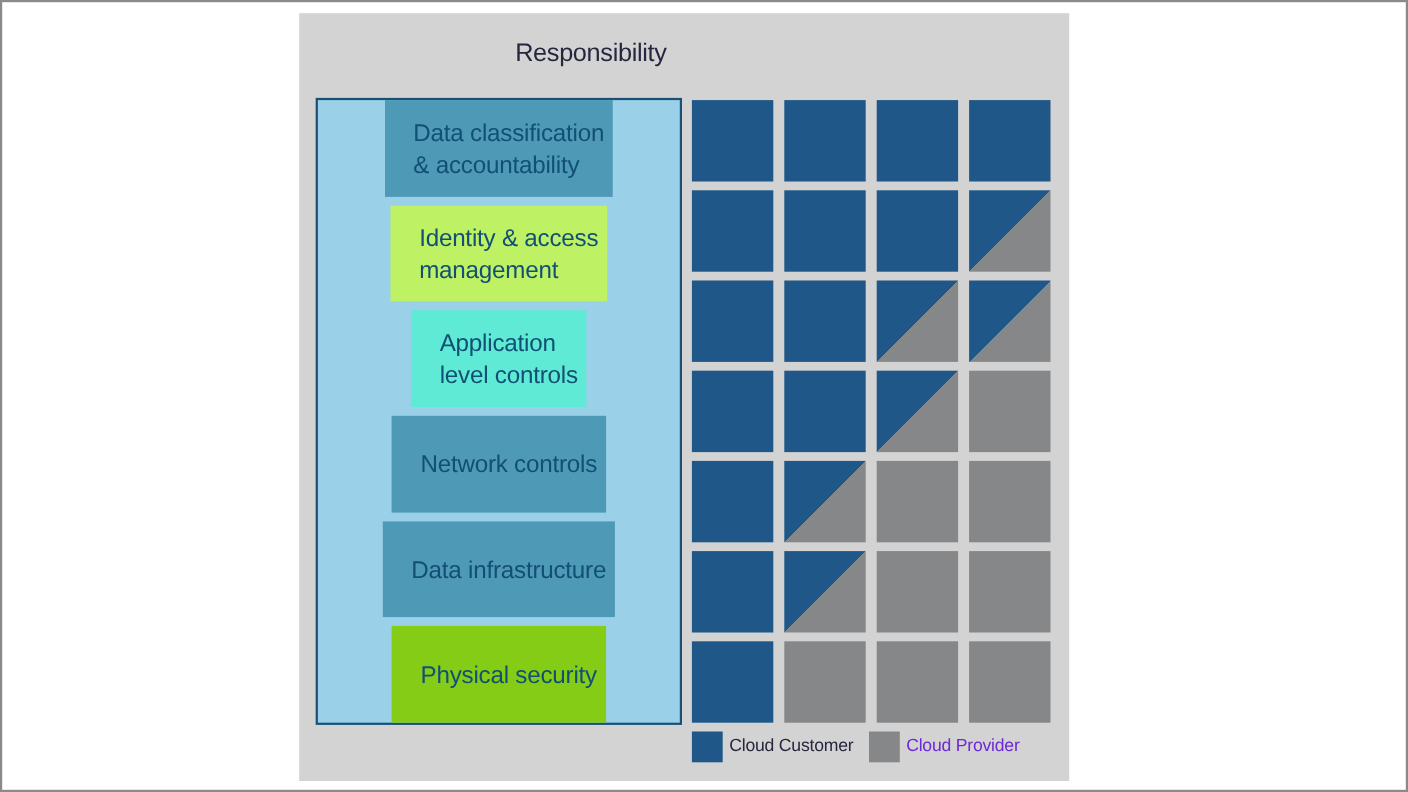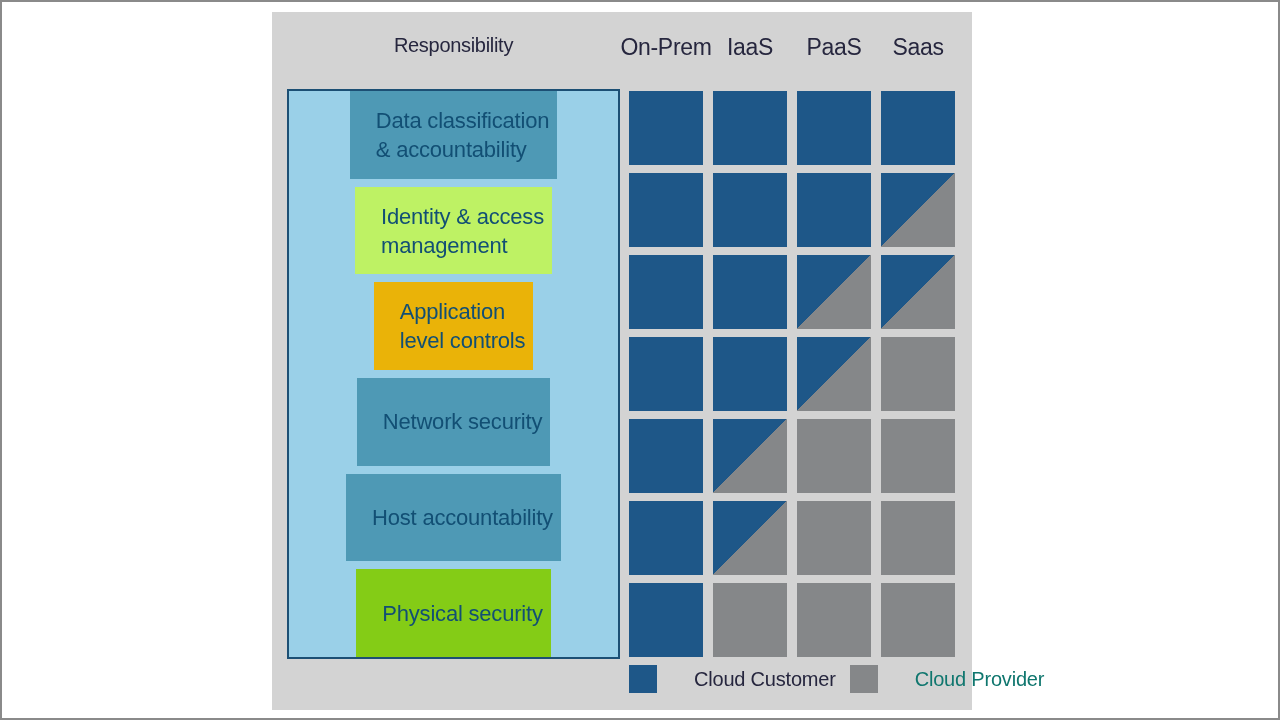--- a/index.html
+++ b/index.html
@@ -6,22 +6,22 @@
   html,body { width:1280px; height:720px; background:#ffffff; font-family:"Liberation Sans", sans-serif; }
   .frame {
     position:relative; width:1280px; height:720px;
     background:#ffffff; border:2px solid #8a8a8a; overflow:hidden;
   }
   .panel {
     position:absolute; left:270px; top:10px; width:700px; height:698px;
     background:#d3d3d3;
   }
   .resp-header {
-    position:absolute; left:15px; top:22px; width:333px;
-    text-align:center; font-size:20px; font-weight:400; letter-spacing:-0.3px;
+    position:absolute; left:1px; top:22px; width:333px;
+    text-align:right; font-size:23px; font-weight:400; letter-spacing:-0.3px;
   }
   .col-headers {
     position:absolute; left:357px; top:22px;
     display:grid; grid-template-columns:repeat(4,74px); column-gap:10px;
   }
   .col-header {
     display:flex; justify-content:center; align-items:center;
     font-size:23px; letter-spacing:-0.3px; white-space:nowrap;
   }
   .labels {
@@ -38,46 +38,40 @@
   .grid {
     position:absolute; left:357px; top:79px;
     display:grid; grid-template-columns:repeat(4,74px); grid-auto-rows:74px;
     column-gap:10px; row-gap:8px;
   }
   .legend {
     position:absolute; left:357px; top:652px; height:30px;
     display:flex; align-items:center;
   }
   .legend-swatch { width:28px; height:28px; margin-right:6px; flex:0 0 auto; }
-  .legend-label { font-size:20px; letter-spacing:-0.2px; margin-right:14px; white-space:nowrap;margin-left:31px; }
+  .legend-label { font-size:16px; letter-spacing:-0.2px; margin-right:14px; white-space:nowrap; }
 </style>
 </head>
 <body>
 
 <div class="frame">
   <div class="panel" style="background: rgb(211, 211, 211);">
 
     <div class="resp-header" style="color: rgb(38, 38, 62);">Responsibility</div>
 
-    <div class="col-headers" id="col-headers">
-        <div class="col-header" style="color: rgb(38, 38, 62);">On-Prem</div>
-        <div class="col-header" style="color: rgb(38, 38, 62);">IaaS</div>
-        <div class="col-header" style="color: rgb(38, 38, 62);">PaaS</div>
-        <div class="col-header" style="color: rgb(38, 38, 62);">Saas</div>
-      </div>
 
     <div class="labels" id="labels" style="background: rgb(154, 208, 232); border-color: rgb(28, 79, 116);">
         <div class="label-row" style="background: rgb(78, 153, 181); color: rgb(18, 79, 116);">Data classification
 &amp; accountability</div>
         <div class="label-row" style="background: #bef264; color: rgb(18, 79, 116);">Identity &amp; access
 management</div>
-        <div class="label-row" style="background: #eab308; color: rgb(18, 79, 116);">Application
+        <div class="label-row" style="background: #5eead4; color: rgb(18, 79, 116);">Application
 level controls</div>
-        <div class="label-row" style="background: rgb(78, 153, 181); color: rgb(18, 79, 116);">Network security</div>
-        <div class="label-row" style="background: rgb(78, 153, 181); color: rgb(18, 79, 116);">Host accountability</div>
+        <div class="label-row" style="background: rgb(78, 153, 181); color: rgb(18, 79, 116);">Network controls</div>
+        <div class="label-row" style="background: rgb(78, 153, 181); color: rgb(18, 79, 116);">Data infrastructure</div>
         <div class="label-row" style="background: #84cc16; color: rgb(18, 79, 116);">Physical security</div>
       </div>
 
     <div class="grid" id="grid">
         <div class="cell" style="background: rgb(30, 87, 136);"></div>
         <div class="cell" style="background: rgb(30, 87, 136);"></div>
         <div class="cell" style="background: rgb(30, 87, 136);"></div>
         <div class="cell" style="background: rgb(30, 87, 136);"></div>
         <div class="cell" style="background: rgb(30, 87, 136);"></div>
         <div class="cell" style="background: rgb(30, 87, 136);"></div>
@@ -102,17 +96,17 @@
         <div class="cell" style="background: rgb(30, 87, 136);"></div>
         <div class="cell" style="background: rgb(133, 135, 137);"></div>
         <div class="cell" style="background: rgb(133, 135, 137);"></div>
         <div class="cell" style="background: rgb(133, 135, 137);"></div>
       </div>
 
     <div class="legend" id="legend">
         <div class="legend-swatch" style="background: rgb(30, 87, 136);"></div>
         <div class="legend-label" style="color: rgb(38, 38, 62);">Cloud Customer</div>
         <div class="legend-swatch" style="background: rgb(133, 135, 137);"></div>
-        <div class="legend-label" style="color: #0f766e;">Cloud Provider</div>
+        <div class="legend-label" style="color: #6d28d9;">Cloud Provider</div>
       </div>
 
   </div>
 </div>
 
 </body></html>

